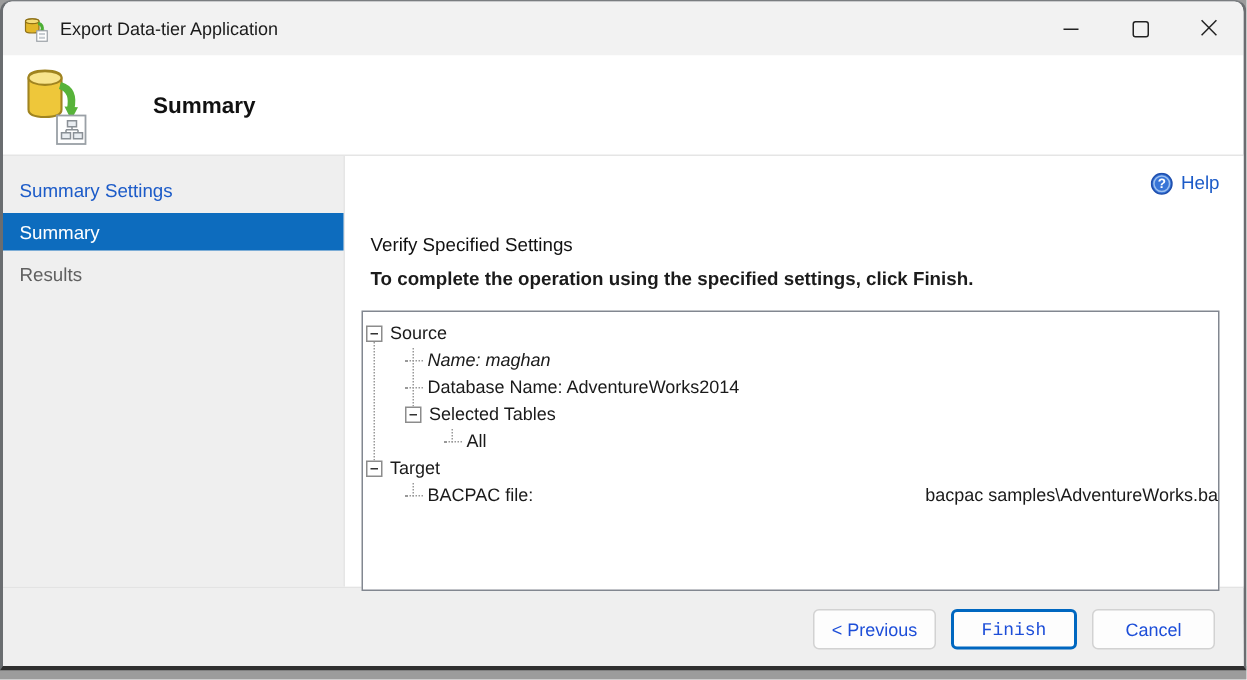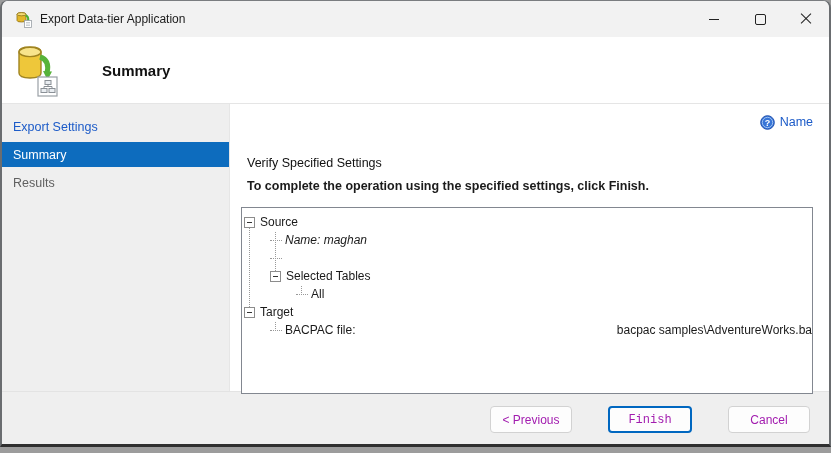--- a/index.html
+++ b/index.html
@@ -74,24 +74,23 @@
   .vline{position:absolute;border-left:1px dotted #999;width:0;}
   .tree-value{margin-left:auto;white-space:nowrap;}
   
   .footer{
     height:56px;background:#efefef;border-top:1px solid #e3e3e3;
     display:flex;align-items:center;justify-content:flex-end;
     gap:10px;padding-right:19px;box-sizing:border-box;
   }
   .btn{
     min-width:82px;height:27px;border-radius:4px;border:1px solid #d2d2d2;
-    background:#fdfdfd;font-size:12px;color:#a21caf;
+    background:#fdfdfd;font-size:12px;color:#1d4ed8;
     display:flex;align-items:center;justify-content:center;box-sizing:border-box;
     font-family:"Liberation Sans", sans-serif;
-    margin-left:26px;
   }
   .btn-default{border:2px solid #0067c0;min-width:84px;font-family:Liberation Mono, monospace;}
 </style>
 </head>
 <body>
 
 <div class="window">
 
   <div class="titlebar">
     <svg class="app-icon" viewBox="0 0 18 18">
@@ -128,33 +127,33 @@
       <rect x="29" y="37.5" width="6" height="4" fill="#e9edf1" stroke="#8a9096" stroke-width="1"></rect>
       <rect x="25" y="45.5" width="6" height="4" fill="#e9edf1" stroke="#8a9096" stroke-width="1"></rect>
       <rect x="33" y="45.5" width="6" height="4" fill="#e9edf1" stroke="#8a9096" stroke-width="1"></rect>
       <path d="M32 41.5 L32 43.5 M28 43.5 L36 43.5 M28 43.5 L28 45.5 M36 43.5 L36 45.5" stroke="#8a9096" stroke-width="1" fill="none"></path>
     </svg>
     <span class="header-title">Summary</span>
   </div>
 
   <div class="body">
     <div class="sidebar">
-      <div class="side-item side-link">Export Settings</div>
+      <div class="side-item side-link">Summary Settings</div>
       <div class="side-item side-selected">Summary</div>
       <div class="side-item side-disabled">Results</div>
     </div>
 
     <div class="main">
       <div class="help-row">
         <svg class="help-icon" viewBox="0 0 15 15">
           <circle cx="7.5" cy="7.5" r="6.8" fill="#3875d7" stroke="#1f4fae" stroke-width="1"></circle>
           <circle cx="7.5" cy="7.5" r="5.2" fill="none" stroke="#9dc0ef" stroke-width="1"></circle>
           <text x="7.5" y="10.6" font-size="9" font-weight="bold" fill="#ffffff" text-anchor="middle" font-family="Liberation Sans, sans-serif">?</text>
         </svg>
-        <span class="help-label">Name</span>
+        <span class="help-label">Help</span>
       </div>
 
       <div class="section-title">Verify Specified Settings</div>
       <div class="instruction">To complete the operation using the specified settings, click Finish.</div>
 
       <div class="treebox">
 
         <div class="vline" style="left:7px;top:20px;height:85px;"></div>
         <div class="vline" style="left:33px;top:24px;height:45px;"></div>
         <div class="vline" style="left:59px;top:78px;height:9px;"></div>
@@ -163,20 +162,21 @@
         <div class="tree-row" style="padding-left:2px;">
           <span class="expand-box"></span>
           <span>Source</span>
         </div>
         <div class="tree-row" style="padding-left:28px;font-style:italic;">
           <span class="stub"></span>
           <span>Name: maghan</span>
         </div>
         <div class="tree-row" style="padding-left:28px;">
           <span class="stub"></span>
+          <span>Database Name: AdventureWorks2014</span>
         </div>
         <div class="tree-row" style="padding-left:28px;">
           <span class="expand-box"></span>
           <span>Selected Tables</span>
         </div>
         <div class="tree-row" style="padding-left:54px;">
           <span class="stub"></span>
           <span>All</span>
         </div>
         <div class="tree-row" style="padding-left:2px;">

